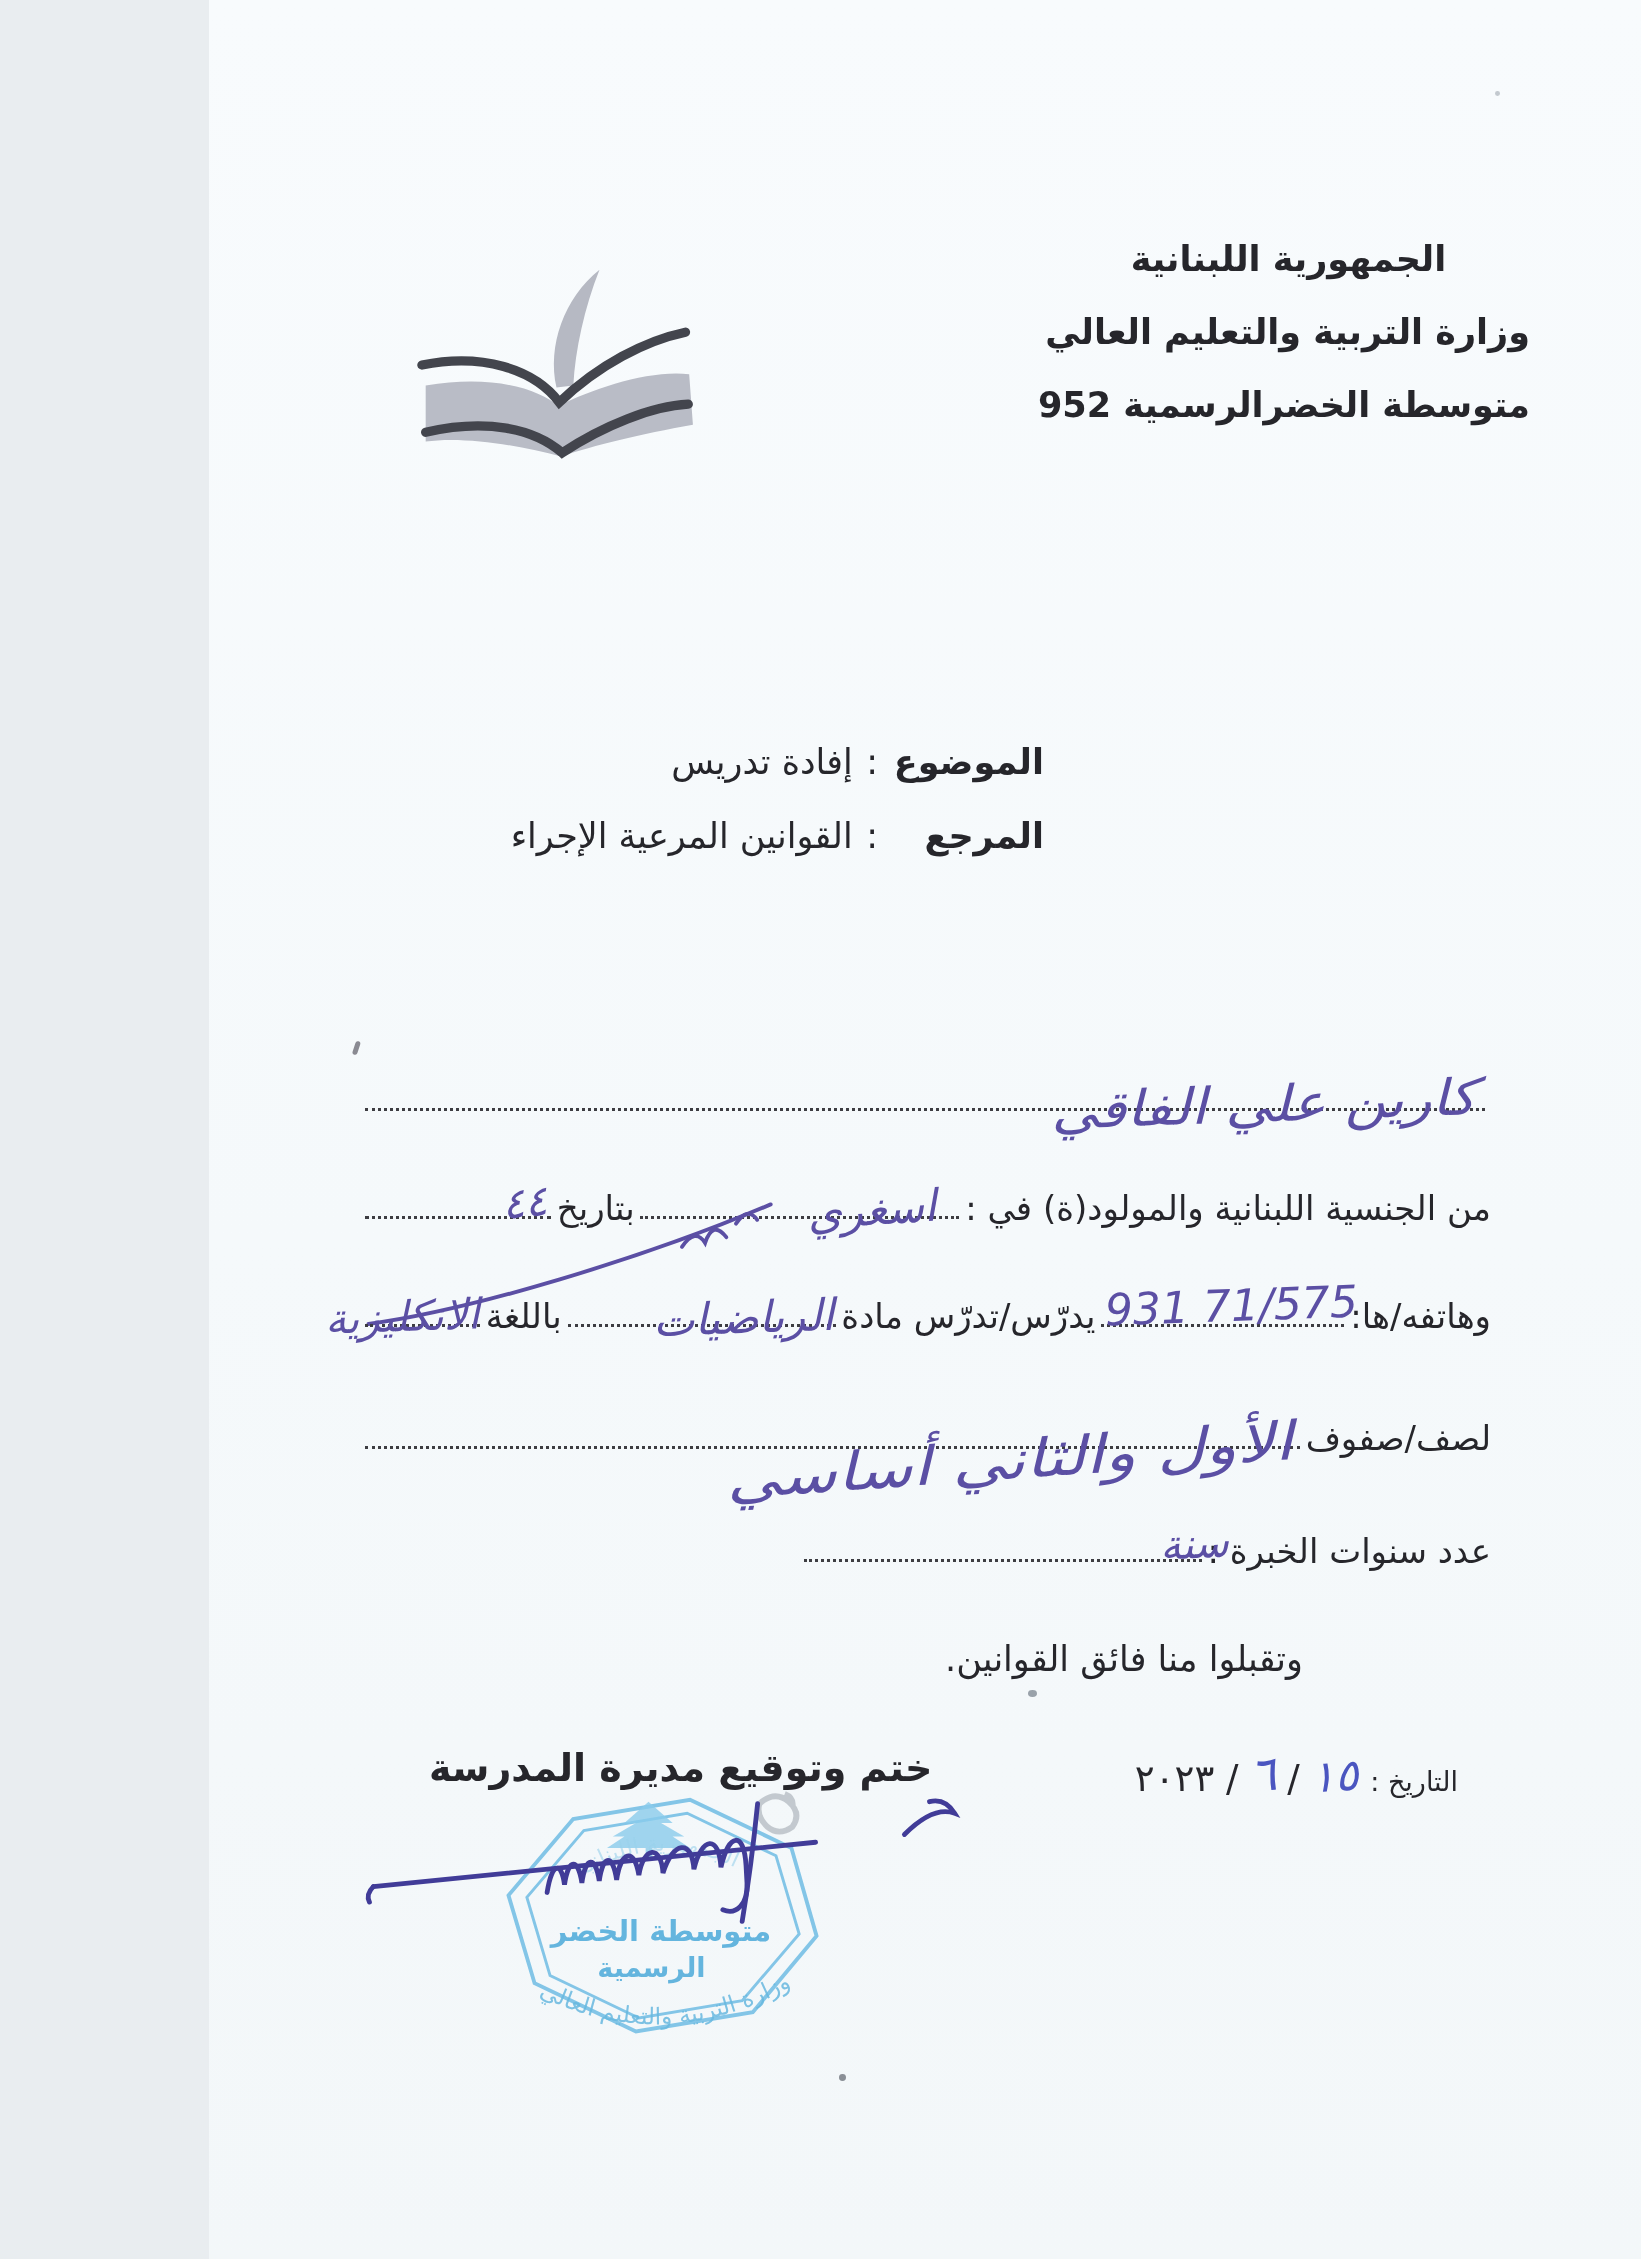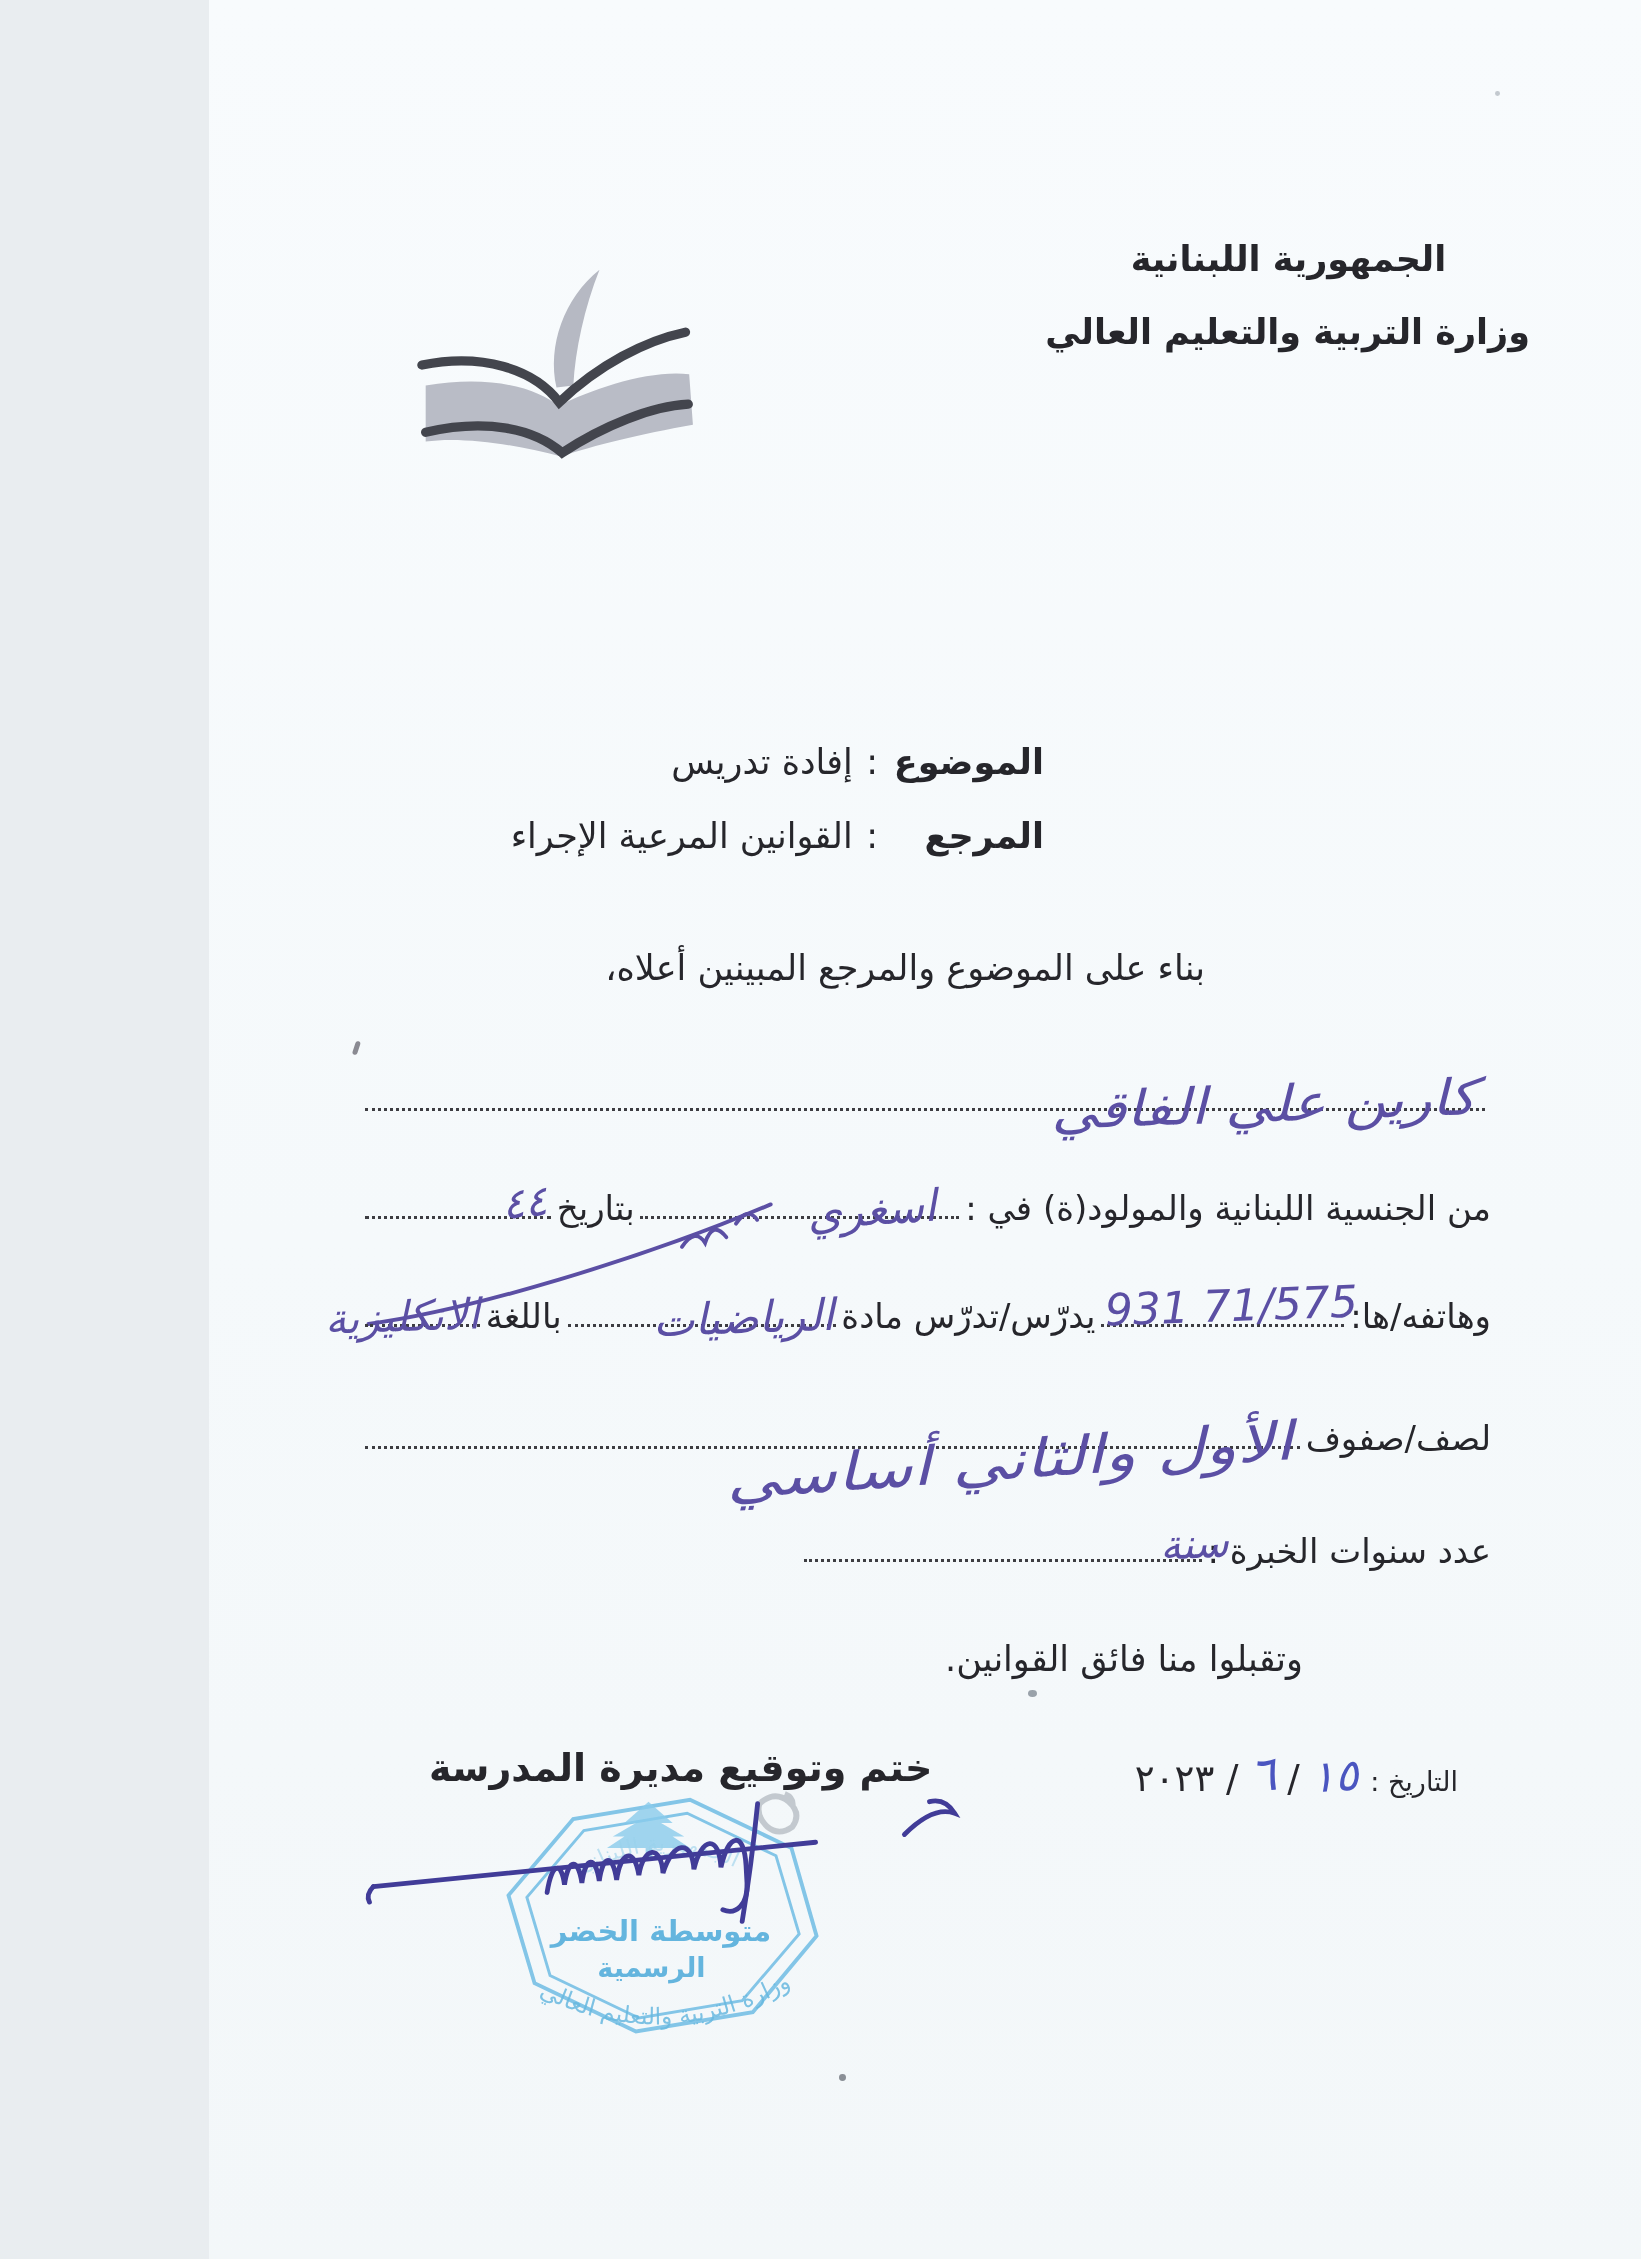--- a/index.html
+++ b/index.html
@@ -52,35 +52,35 @@
   <svg class="abs" style="left:198px;top:263px;" width="299" height="217" viewBox="0 0 320 230">
     <path d="M 160,132 C 150,88 168,36 206,6 C 190,46 180,92 178,130 Z" fill="#b6b9c3"></path>
     <path d="M 20,130 C 90,118 140,133 162,152 C 200,133 260,113 302,118 L 306,172 C 250,182 200,194 165,206 C 120,194 60,184 20,190 Z" fill="#b9bcc6"></path>
     <path d="M 16,108 C 80,95 136,112 163,148 C 205,108 255,82 298,73" fill="none" stroke="#43454d" stroke-width="10" stroke-linecap="round"></path>
     <path d="M 20,180 C 85,165 136,176 166,202 C 210,173 262,152 301,150" fill="none" stroke="#43454d" stroke-width="10" stroke-linecap="round"></path>
   </svg>
 
   <div class="letterhead">
     <div class="lh-line">الجمهورية اللبنانية</div>
     <div class="lh-line">وزارة التربية والتعليم العالي</div>
+    <div class="lh-line">متوسطة الخضرالرسمية 952</div>
   </div>
 
 
   <div class="kv" style="top:730px;">
     <span class="kv-label">الموضوع</span>
     <span class="kv-colon">:</span>
     <span class="kv-value">إفادة تدريس</span>
   </div>
   <div class="kv" style="top:804px;">
     <span class="kv-label">المرجع</span>
     <span class="kv-colon">:</span>
     <span class="kv-value">القوانين المرعية الإجراء</span>
   </div>
 
-  <div class="intro">بناء على الموضوع والمرجع المبينين أعلاه،</div>
 
   <div class="fill-line" style="top:1060px;height:64px;">
     <span class="dots grow">
       <span class="hw" style="right:7.7px;bottom:-13.5px;font-size:50px;transform:rotate(-2deg) scaleX(1.15);transform-origin:right bottom;">كارين علي الفاقي</span>
     </span>
   </div>
 
   <div class="fill-line" style="top:1168px;height:64px;">
     <span class="printed">من الجنسية اللبنانية والمولود(ة) في :</span>
     <span class="dots" style="width:319px;">

